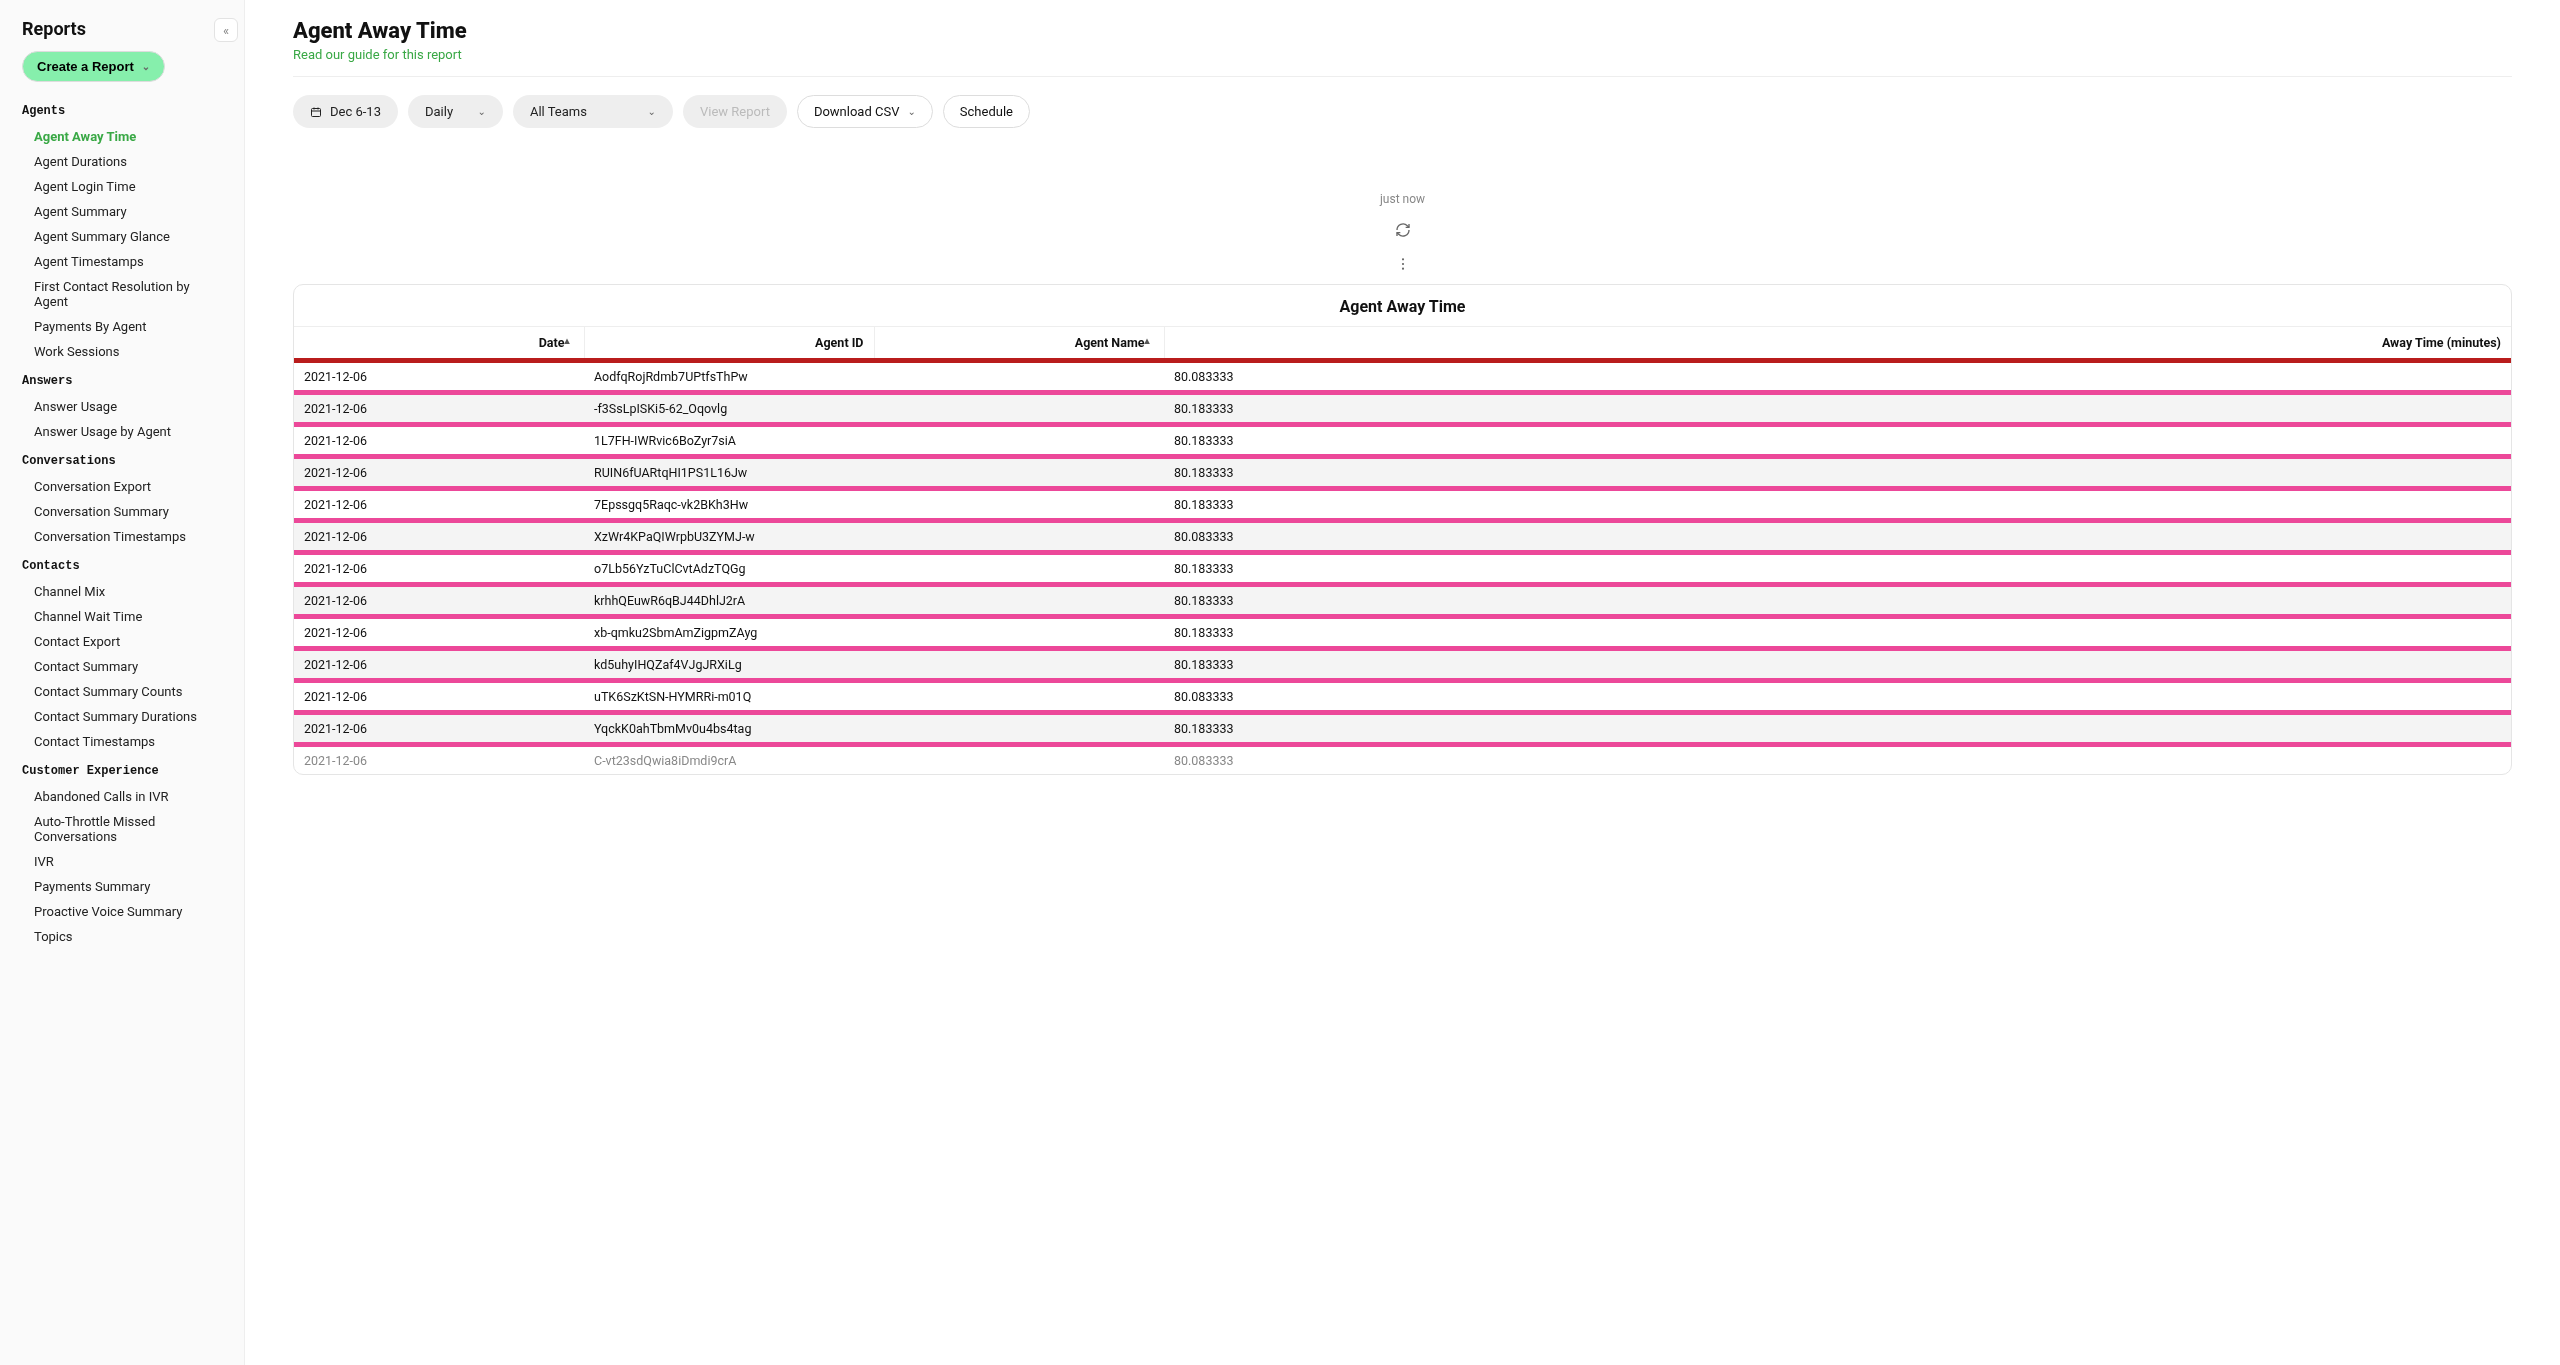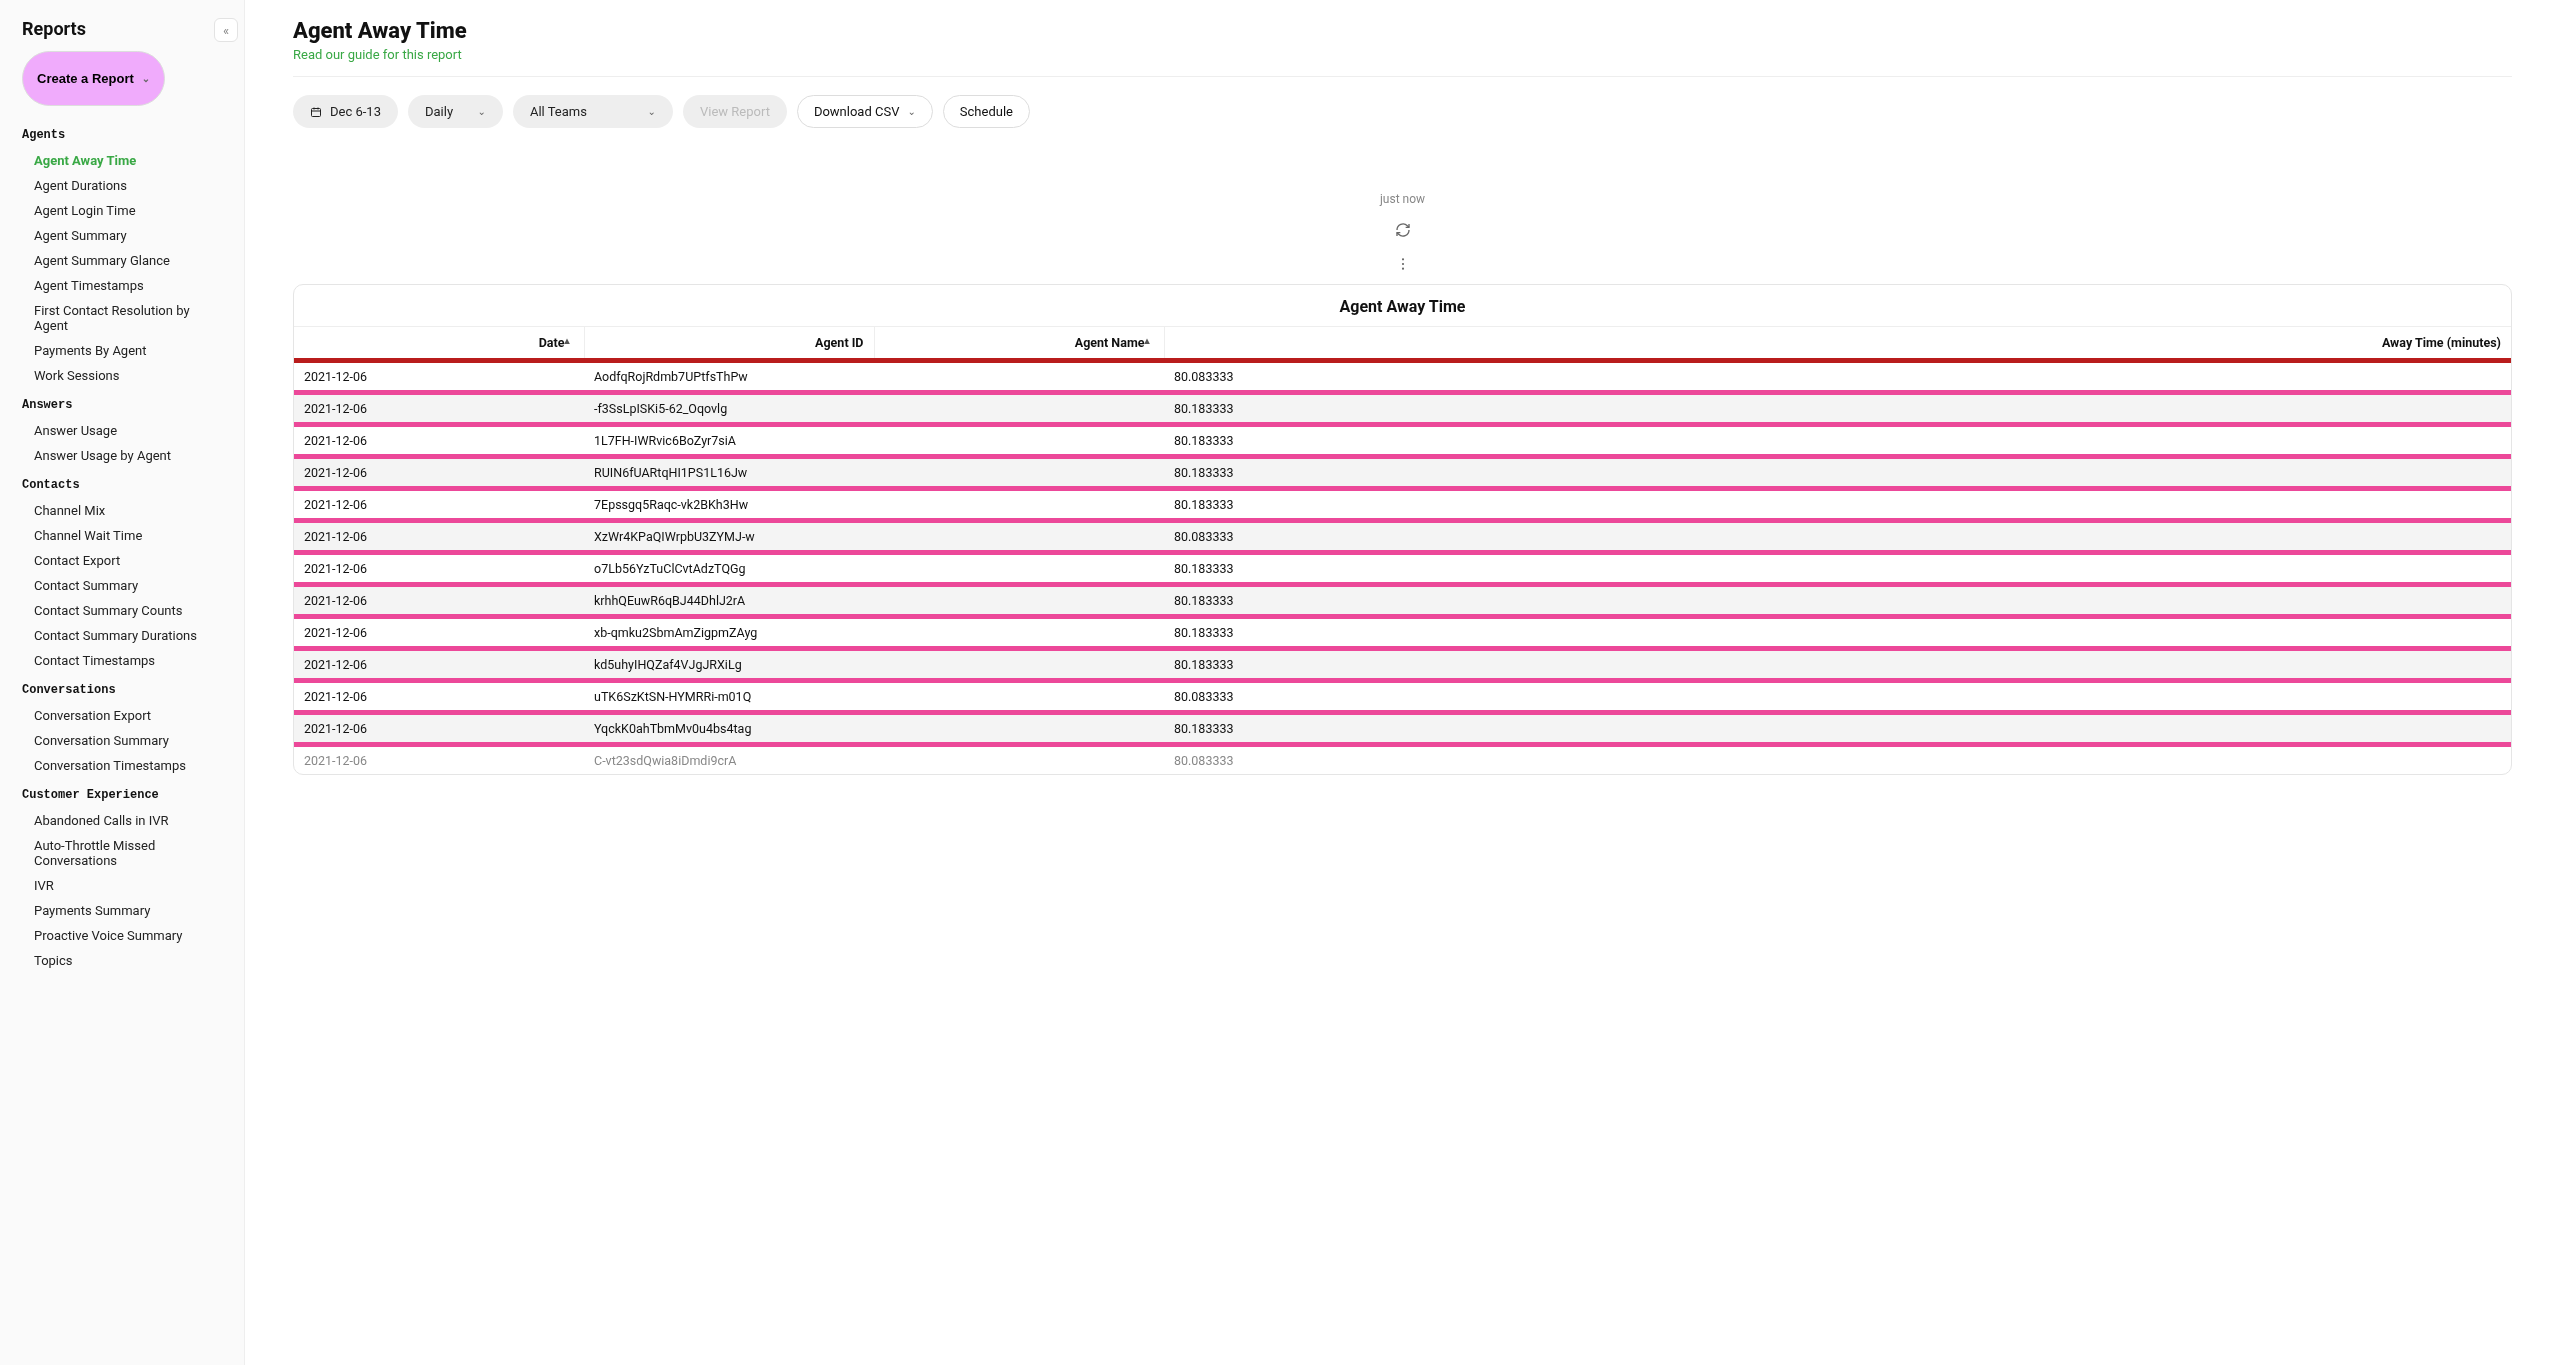--- a/index.html
+++ b/index.html
@@ -41,24 +41,24 @@
     color: #888;
     position: absolute;
     right: 6px;
     top: 18px;
   }
   .create-btn {
     margin: 0 22px 14px 22px;
     display: inline-flex;
     align-items: center;
     gap: 8px;
-    background: #f0abfc;
+    background: #86efac;
     border: 1px solid #ddd;
     border-radius: 999px;
-    padding: 19px 14px;
+    padding: 7px 14px;
     font-size: 13px;
     font-weight: 600;
     cursor: pointer;
   }
   .sidebar-section {
     padding: 0 22px;
     margin-bottom: 10px;
   }
   .sidebar-section-title {
     font-weight: 700;
@@ -214,34 +214,34 @@
         <div class="sidebar-item">First Contact Resolution by Agent</div>
         <div class="sidebar-item">Payments By Agent</div>
         <div class="sidebar-item">Work Sessions</div>
       </div>
       <div class="sidebar-section">
         <div class="sidebar-section-title">Answers</div>
         <div class="sidebar-item">Answer Usage</div>
         <div class="sidebar-item">Answer Usage by Agent</div>
       </div>
       <div class="sidebar-section">
+        <div class="sidebar-section-title">Conversations</div>
+        <div class="sidebar-item">Conversation Export</div>
+        <div class="sidebar-item">Conversation Summary</div>
+        <div class="sidebar-item">Conversation Timestamps</div>
+      </div>
+      <div class="sidebar-section">
         <div class="sidebar-section-title">Contacts</div>
         <div class="sidebar-item">Channel Mix</div>
         <div class="sidebar-item">Channel Wait Time</div>
         <div class="sidebar-item">Contact Export</div>
         <div class="sidebar-item">Contact Summary</div>
         <div class="sidebar-item">Contact Summary Counts</div>
         <div class="sidebar-item">Contact Summary Durations</div>
         <div class="sidebar-item">Contact Timestamps</div>
-      </div>
-      <div class="sidebar-section">
-        <div class="sidebar-section-title">Conversations</div>
-        <div class="sidebar-item">Conversation Export</div>
-        <div class="sidebar-item">Conversation Summary</div>
-        <div class="sidebar-item">Conversation Timestamps</div>
       </div>
       <div class="sidebar-section">
         <div class="sidebar-section-title">Customer Experience</div>
         <div class="sidebar-item">Abandoned Calls in IVR</div>
         <div class="sidebar-item">Auto-Throttle Missed Conversations</div>
         <div class="sidebar-item">IVR</div>
         <div class="sidebar-item">Payments Summary</div>
         <div class="sidebar-item">Proactive Voice Summary</div>
         <div class="sidebar-item">Topics</div>
       </div>

